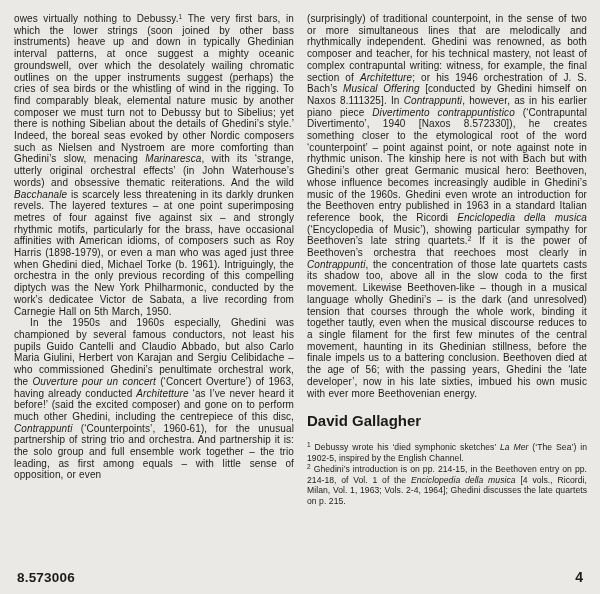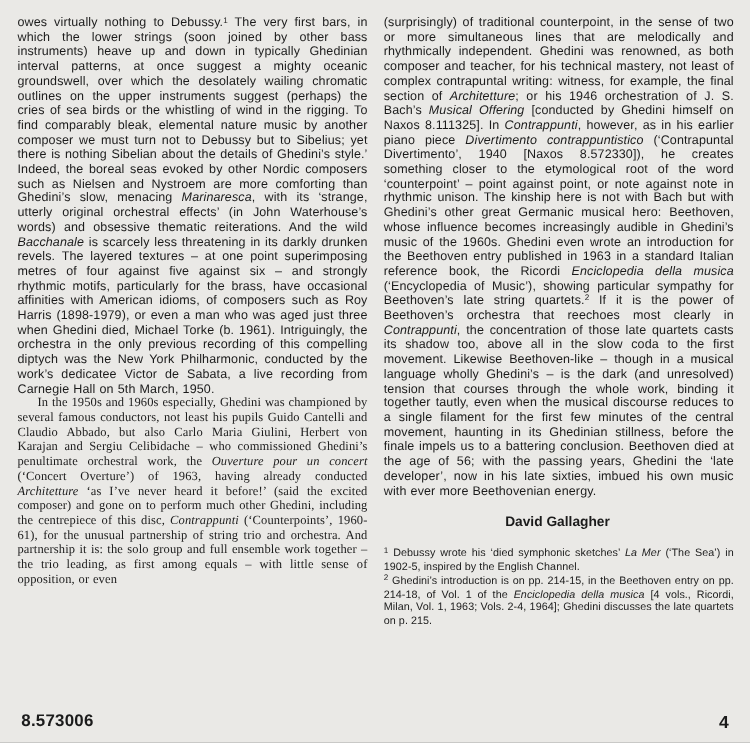--- a/index.html
+++ b/index.html
@@ -29,52 +29,51 @@
   .para {
     margin: 0;
     font-size: 10px;
     line-height: 11.7px;
     text-align: justify;
     letter-spacing: 0.1px;
     word-spacing: 0.4px;
   }
   .para.indent {
     text-indent: 16px;
-    font-family: Liberation Serif, serif;
   }
   .it { font-style: italic; margin-top: 16px; }
   sup {
     font-size: 6.5px;
     line-height: 0;
     vertical-align: 3px;
   }
   .author {
     margin: 13px 2px 0 0;
-    font-size: 11px;
+    font-size: 15px;
     font-weight: bold;
-    text-align: center;
+    text-align: left;
   }
   .footnotes {
     margin-top: 13px;
   }
   .footnote {
     margin: 0;
     font-size: 8.6px;
     line-height: 10.8px;
     text-align: justify;
     letter-spacing: 0.05px;
   }
   .footer {
     position: absolute;
     left: 0;
     right: 0;
     bottom: 9px;
     display: flex;
     justify-content: space-between;
-    align-items: flex-start;
+    align-items: center;
     padding: 0 17px 0 17px;
   }
   .catalog {
     font-size: 13.5px;
     font-weight: bold;
     letter-spacing: 0.2px;
   }
   .pagenum {
     font-size: 14px;
     font-weight: bold;

